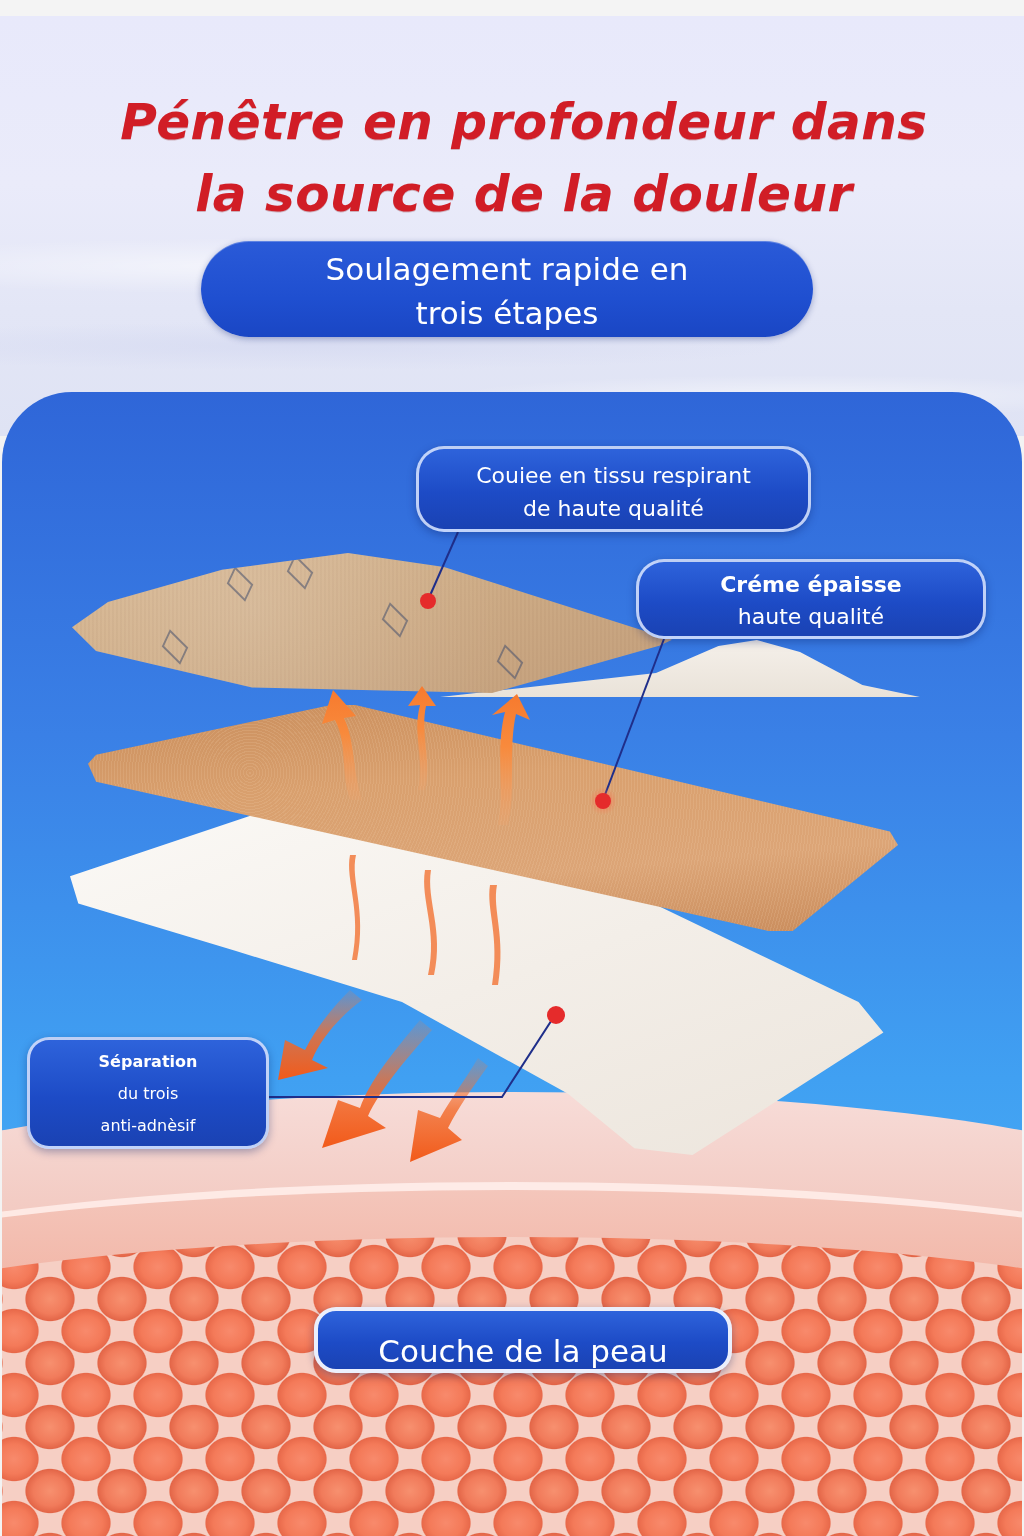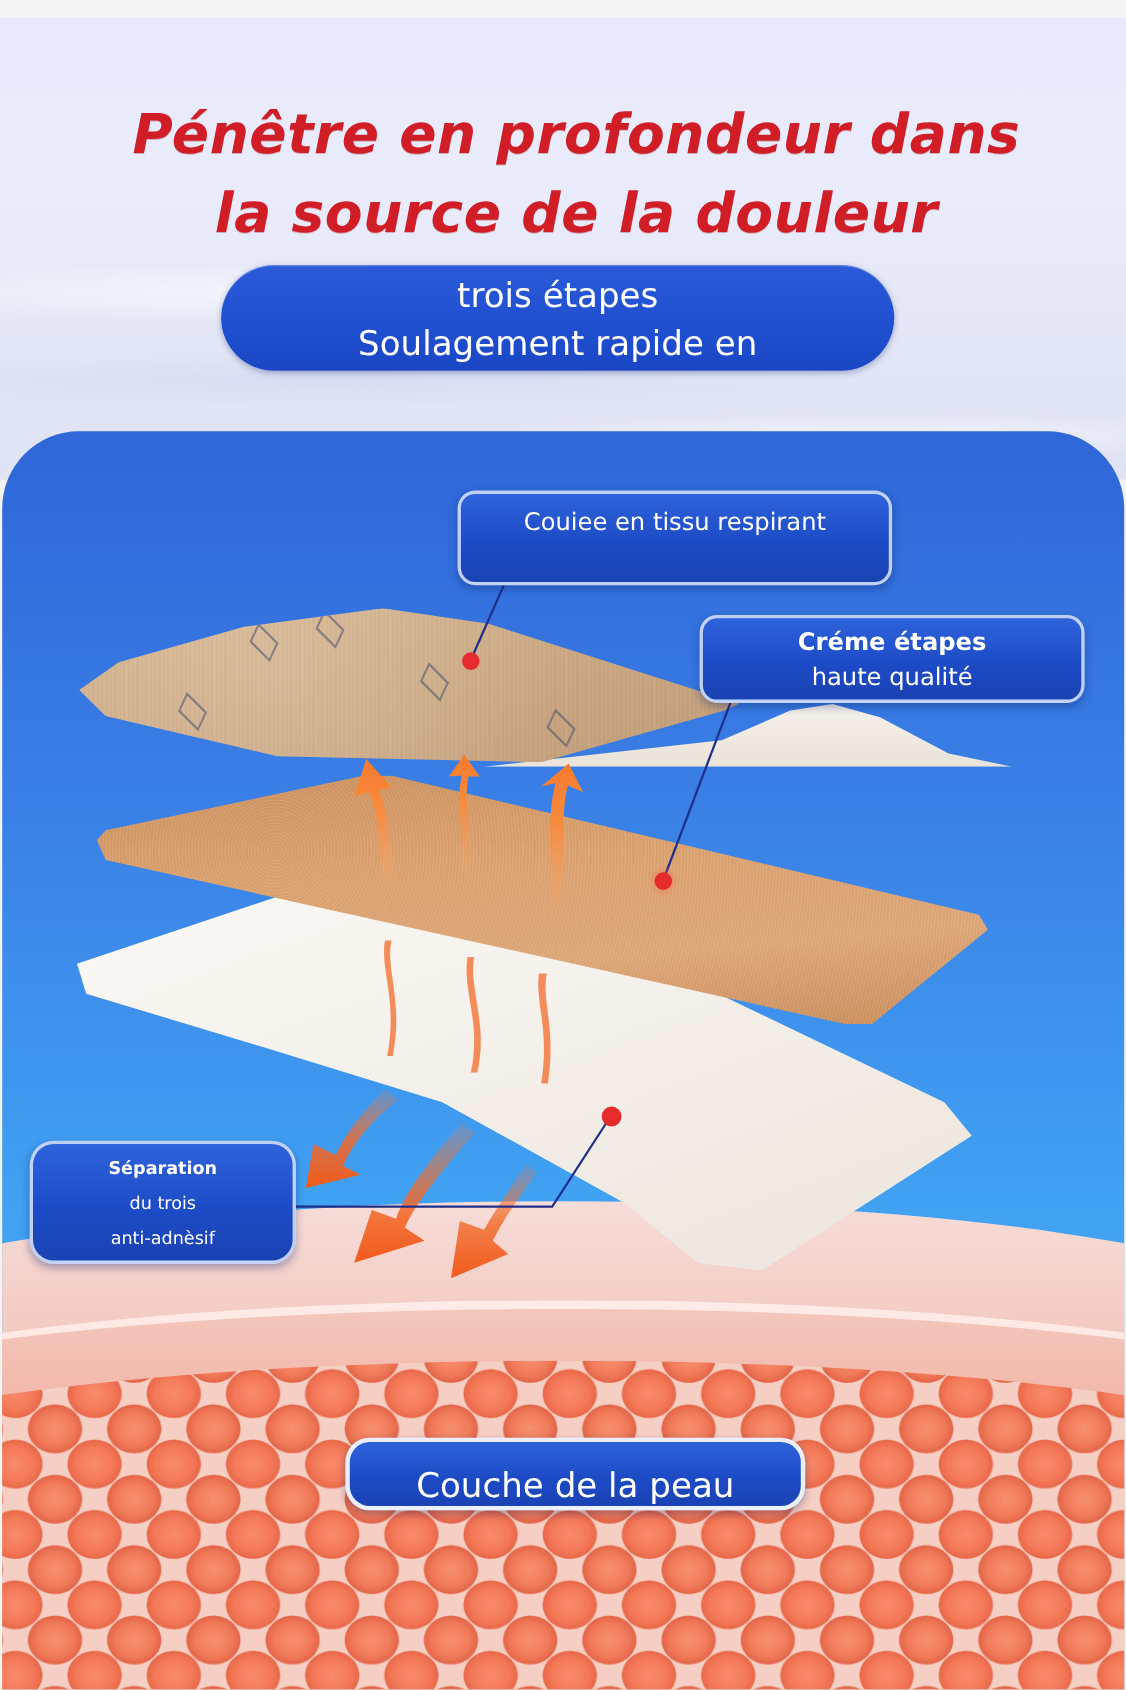--- a/index.html
+++ b/index.html
@@ -84,21 +84,21 @@
     clip-path: polygon(0% 26%, 1% 22%, 30% 0%, 33% 0%, 99% 56%, 100% 62%, 87% 100%, 84% 100%, 1% 34%);
     filter: drop-shadow(0 3px 0 #a66a3e);
   }
   .layer-liner {
     position: absolute; left: 70px; top: 815px; width: 830px; height: 340px;
     background: linear-gradient(160deg, #fbf9f6 0%, #f3eee8 50%, #ece5dc 100%);
     clip-path: polygon(0% 18%, 22% 0%, 40% 6%, 60% 14%, 95% 55%, 98% 64%, 75% 100%, 68% 98%, 60% 82%, 40% 55%, 20% 40%, 1% 26%);
   }
 
   .callout {
-    position: absolute; border-radius: 16px; color: #ffffff; text-align: center;
+    position: absolute; border-radius: 28px; color: #ffffff; text-align: center;
     background: linear-gradient(180deg, #2e63db 0%, #1d4bc6 55%, #1a42b3 100%);
     border: 3px solid rgba(220,232,255,0.85);
     box-shadow: 0 3px 8px rgba(10,30,100,0.35);
     box-sizing: border-box;
   }
   .callout span { display: block; }
   .callout-fabric { left: 416px; top: 446px; width: 395px; height: 86px; font-size: 22px; line-height: 33px; padding-top: 10px; }
   .callout-gel { left: 636px; top: 559px; width: 350px; height: 80px; font-size: 22px; line-height: 32px; padding-top: 7px; }
   .callout-gel .b { font-weight: bold; }
   .callout-liner { left: 27px; top: 1037px; width: 242px; height: 112px; font-size: 16px; line-height: 32px; padding-top: 6px; border-radius: 22px; }
@@ -112,22 +112,22 @@
 
 <div class="top-strip"></div>
 <div class="hero-bg"></div>
 
 <h1 class="headline" style="margin:12px;">
   <span>Pénêtre en profondeur dans</span>
   <span>la source de la douleur</span>
 </h1>
 
 <div class="pill">
+  <span>Soulagement rapide en</span>
   <span>trois étapes</span>
-  <span>Soulagement rapide en</span>
 </div>
 
 <div class="panel">
   <div class="skin-top"></div>
   <div class="skin-band"></div>
   <div class="cells"></div>
 </div>
 
 <div class="layer-liner"></div>
 <div class="layer-gel"></div>
@@ -182,24 +182,25 @@
   <g>
     <circle cx="603" cy="801" r="14" fill="url(#glow)"></circle>
     <circle cx="428" cy="601" r="8" fill="#e52b2b"></circle>
     <circle cx="603" cy="801" r="8" fill="#e52b2b"></circle>
     <circle cx="556" cy="1015" r="9" fill="#e52b2b"></circle>
   </g>
 </svg>
 
 <div class="callout callout-fabric">
   <span>Couiee en tissu respirant</span>
+  <span>de haute qualité</span>
 </div>
 
 <div class="callout callout-gel">
-  <span class="b">Créme étapes</span>
+  <span class="b">Créme épaisse</span>
   <span>haute qualité</span>
 </div>
 
 <div class="callout callout-liner">
   <span class="b">Séparation</span>
   <span>du trois</span>
   <span>anti-adnèsif</span>
 </div>
 
 <div class="callout callout-skin">

